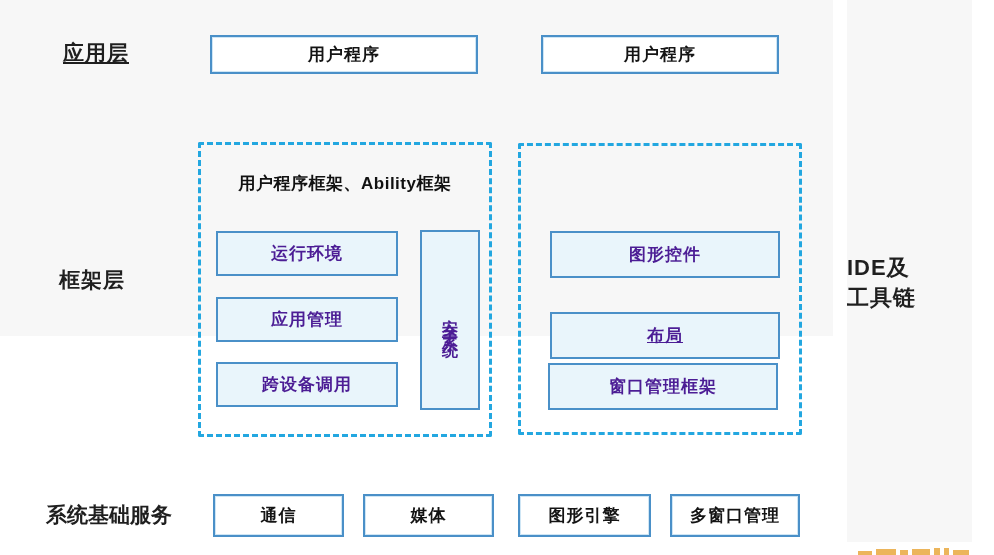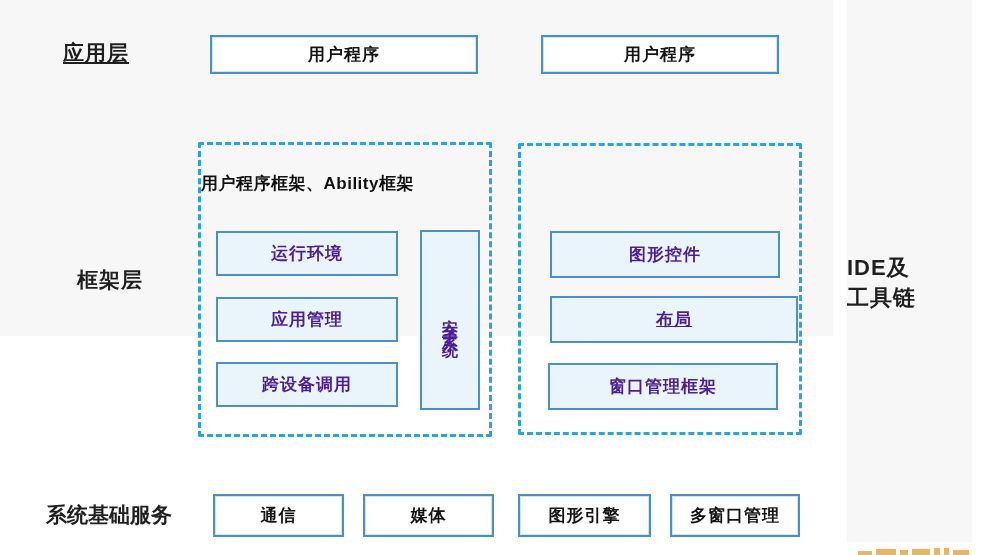--- a/index.html
+++ b/index.html
@@ -17,21 +17,21 @@
     position:absolute;background:#ffffff;border:2px solid #4a90c8;
     display:flex;align-items:center;justify-content:center;
     font-size:17px;font-weight:600;color:#141414;letter-spacing:1px;
     box-sizing:border-box;box-shadow:0 0 0 1px #cfe6f5 inset;
   }
   .dashed-box{
     position:absolute;border:3px dashed #23a7e0;box-sizing:border-box;
     border-radius:2px;
   }
   .group-title{
-    position:absolute;left:0;right:0;
+    position:absolute;left:0;right:0;text-align:center;
     font-size:17px;font-weight:700;color:#111;letter-spacing:0.5px;
   }
   .blue-box{
     position:absolute;background:#e9f5fb;border:2px solid #4a90c8;
     display:flex;align-items:center;justify-content:center;
     font-size:17px;font-weight:600;color:#4c1d95;letter-spacing:1px;
     box-sizing:border-box;
   }
   .vertical-text{
     writing-mode:vertical-rl;text-orientation:upright;
@@ -62,41 +62,41 @@
   <div class="right-col-label" style="top:253px;">IDE及</div>
   <div class="right-col-label" style="top:283px;">工具链</div>
 </div>
 
 <div class="layer-label" style="left:40px;top:39px;width:112px;text-decoration:underline;">应用层</div>
 
 <div class="solid-box" style="left:210px;top:35px;width:268px;height:39px;">用户程序</div>
 
 <div class="solid-box" style="left:541px;top:35px;width:238px;height:39px;">用户程序</div>
 
-<div class="layer-label" style="left:54px;top:266px;width:112px;">框架层</div>
+<div class="layer-label" style="left:36px;top:266px;width:112px;">框架层</div>
 
 <div class="dashed-box" style="left:198px;top:142px;width:294px;height:295px;">
   <div class="group-title" style="top:27px;">用户程序框架、Ability框架</div>
 
   <div class="blue-box" style="left:15px;top:86px;width:182px;height:45px;">运行环境</div>
 
   <div class="blue-box" style="left:15px;top:152px;width:182px;height:45px;">应用管理</div>
 
   <div class="blue-box" style="left:15px;top:217px;width:182px;height:45px;">跨设备调用</div>
 
   <div class="blue-box" style="left:219px;top:85px;width:60px;height:180px;">
     <span class="vertical-text">安全子系统</span>
   </div>
 </div>
 
 <div class="dashed-box" style="left:518px;top:143px;width:284px;height:292px;">
 
   <div class="blue-box" style="left:29px;top:85px;width:230px;height:47px;">图形控件</div>
 
-  <div class="blue-box" style="left:29px;top:150px;width:248px;height:47px;text-decoration:underline;">布局</div>
+  <div class="blue-box" style="left:29px;top:166px;width:230px;height:47px;text-decoration:underline;">布局</div>
 
   <div class="blue-box" style="left:27px;top:217px;width:230px;height:47px;">窗口管理框架</div>
 </div>
 
 <div class="layer-label" style="left:34px;top:501px;width:150px;letter-spacing:0;">系统基础服务</div>
 
 <div class="solid-box" style="left:213px;top:494px;width:131px;height:43px;">通信</div>
 
 <div class="solid-box" style="left:363px;top:494px;width:131px;height:43px;">媒体</div>
 

